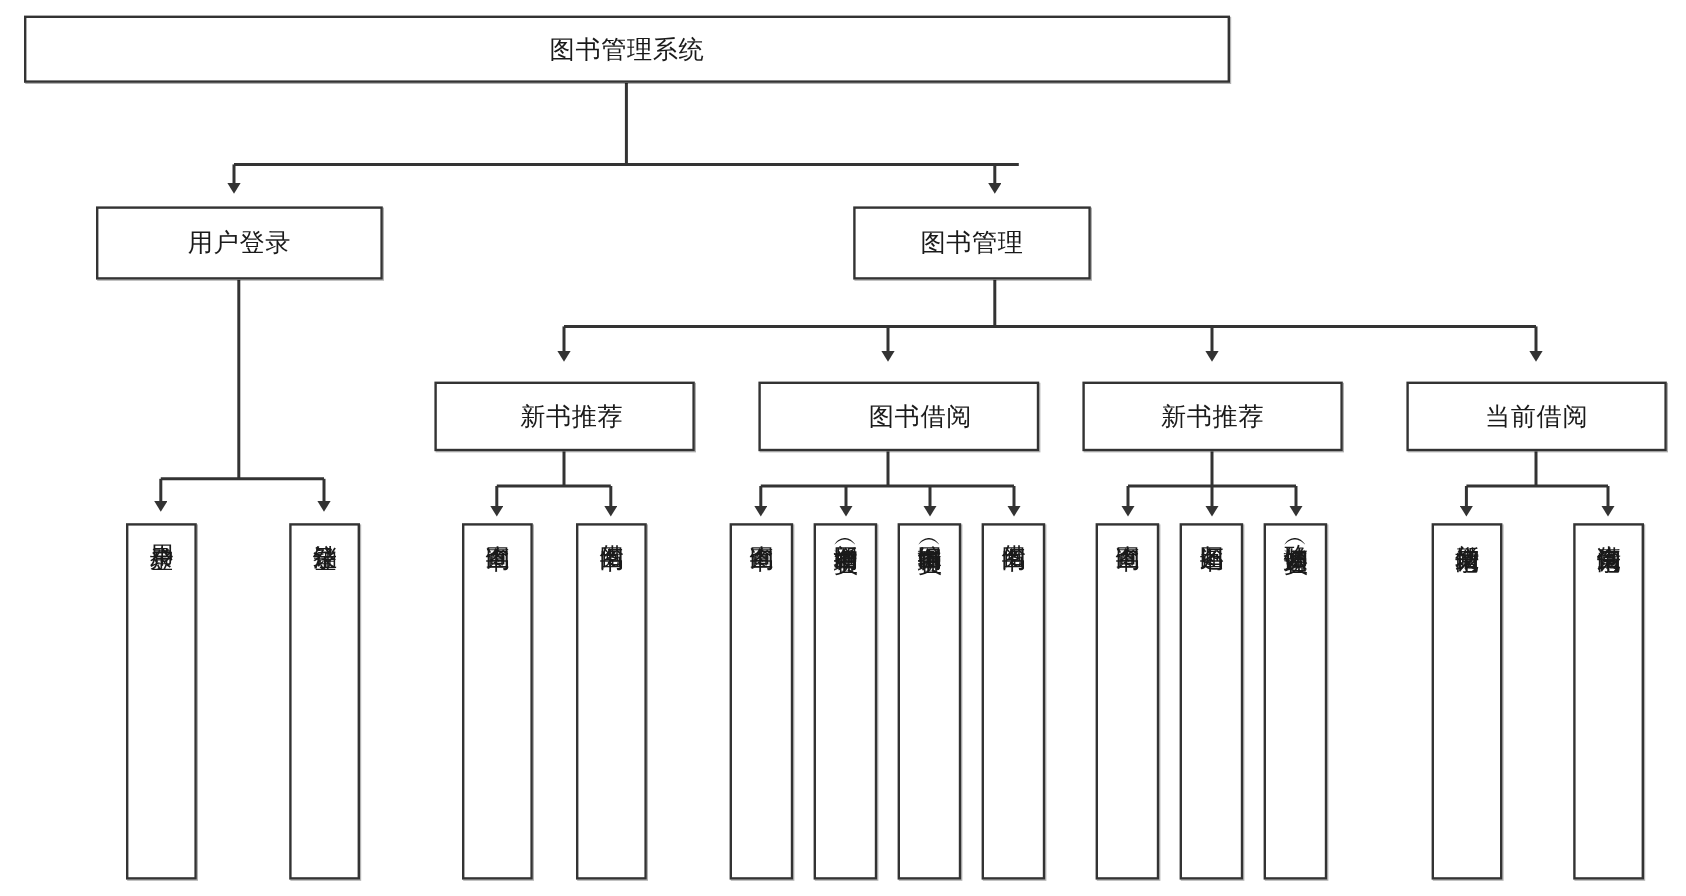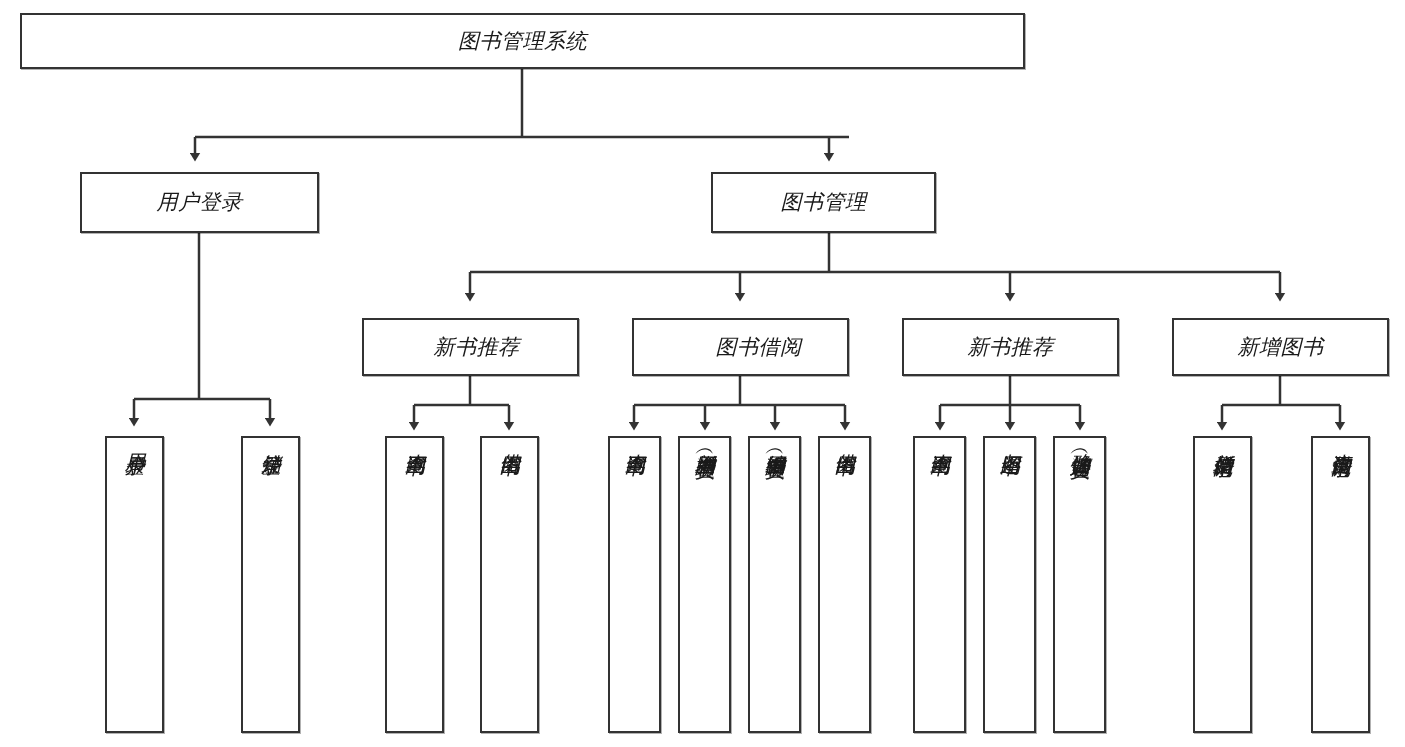--- a/index.html
+++ b/index.html
@@ -30,21 +30,20 @@
     position: absolute;
     box-sizing: border-box;
     background: #ffffff;
     border: 2px solid #333333;
     box-shadow: 1px 1px 0 rgba(0,0,0,0.30);
     display: flex;
     align-items: center;
     justify-content: center;
     color: #1a1a1a;
     z-index: 2;
-    font-style: italic;
   }
   .node-label {
     display: block;
     text-align: center;
     line-height: 1.08;
     letter-spacing: 0.5px;
   }
   
   .node.h .node-label {
     font-size: 21px;
@@ -133,35 +132,35 @@
     </g>
   </svg>
 
   <div class="node h root" style="left:20px; top:13px; width:1005px; height:56px;">
     <span class="node-label">图书管理系统</span>
   </div>
 
   <div class="node h" style="left:80px; top:172px; width:239px; height:61px;">
     <span class="node-label">用户登录</span>
   </div>
-  <div class="node h" style="left:711px; top:172px; width:225px; height:61px;">
+  <div class="node h" style="left:711px; top:172px; width:198px; height:61px;">
     <span class="node-label">图书管理</span>
   </div>
 
   <div class="node h" style="left:362px; top:318px; width:217px; height:58px;padding-left:12px;">
     <span class="node-label">新书推荐</span>
   </div>
-  <div class="node h" style="left:632px; top:318px; width:217px; height:58px;padding-left:36px;">
+  <div class="node h" style="left:632px; top:318px; width:234px; height:58px;padding-left:36px;">
     <span class="node-label">图书借阅</span>
   </div>
   <div class="node h" style="left:902px; top:318px; width:217px; height:58px;">
     <span class="node-label">新书推荐</span>
   </div>
   <div class="node h" style="left:1172px; top:318px; width:217px; height:58px;">
-    <span class="node-label">新增图书</span>
+    <span class="node-label">当前借阅</span>
   </div>
 
   <div class="node v" style="left:105px; top:436px; width:59px; height:297px;">
     <span class="node-label">用户登录</span>
   </div>
   <div class="node v" style="left:241px; top:436px; width:59px; height:297px;">
     <span class="node-label">注销登录</span>
   </div>
 
   <div class="node v" style="left:385px; top:436px; width:59px; height:297px;">

